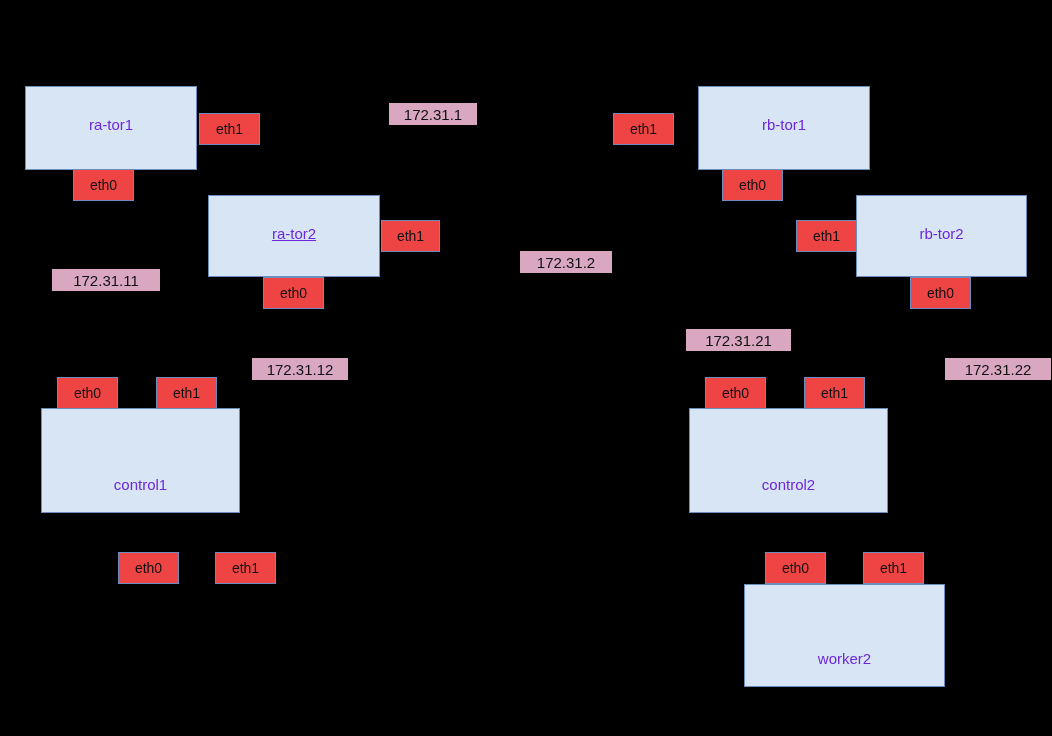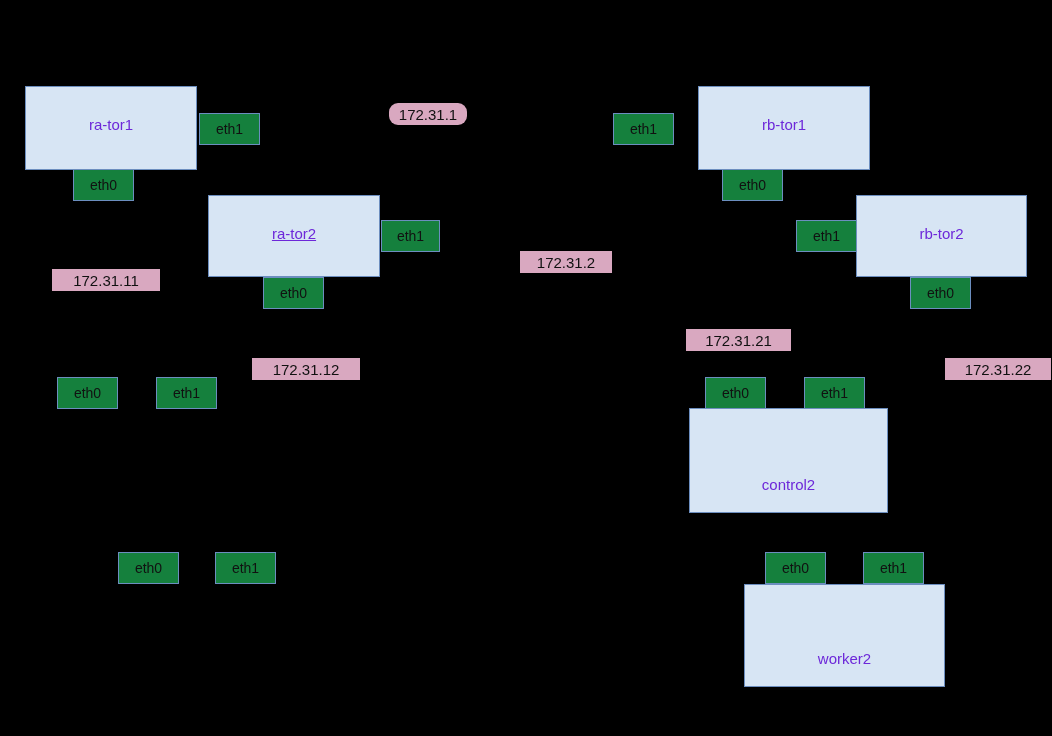--- a/index.html
+++ b/index.html
@@ -40,21 +40,21 @@
     padding-top: 30px;
   }
   
   .node.host {
     align-items: flex-end;
     padding-bottom: 20px;
   }
   .port {
     position: absolute;
     box-sizing: border-box;
-    background: #15803d;
+    background: #ef4444;
     border: 1px solid #6c8ebf;
     display: flex;
     align-items: center;
     justify-content: center;
     color: #111111;
     font-size: 14px;
     line-height: 1;
     white-space: nowrap;
   }
   .netlabel {
@@ -80,20 +80,23 @@
     </div>
     <div class="node tor" style="left: 208px; top: 195px; width: 172px; height: 82px; text-decoration: underline;">
       <span class="node-label">ra-tor2</span>
     </div>
     <div class="node tor" style="left: 674px; top: 86px; width: 172px; height: 84px; margin-left: 24px;">
       <span class="node-label">rb-tor1</span>
     </div>
     <div class="node tor" style="left: 856px; top: 195px; width: 171px; height: 82px;">
       <span class="node-label">rb-tor2</span>
     </div>
+    <div class="node host" style="left: 41px; top: 408px; width: 199px; height: 105px;">
+      <span class="node-label">control1</span>
+    </div>
     <div class="node host" style="left: 689px; top: 408px; width: 199px; height: 105px;">
       <span class="node-label">control2</span>
     </div>
     <div class="node host" style="left: 744px; top: 584px; width: 201px; height: 103px;">
       <span class="node-label">worker2</span>
     </div>
     <div class="port" style="left: 199px; top: 113px; width: 61px; height: 32px;">eth1</div>
     <div class="port" style="left: 73px; top: 169px; width: 61px; height: 32px;">eth0</div>
     <div class="port" style="left: 381px; top: 220px; width: 59px; height: 32px;">eth1</div>
     <div class="port" style="left: 263px; top: 277px; width: 61px; height: 32px;">eth0</div>
@@ -102,19 +105,19 @@
     <div class="port" style="left: 796px; top: 220px; width: 61px; height: 32px;">eth1</div>
     <div class="port" style="left: 910px; top: 277px; width: 61px; height: 32px;">eth0</div>
     <div class="port" style="left: 57px; top: 377px; width: 61px; height: 32px;">eth0</div>
     <div class="port" style="left: 156px; top: 377px; width: 61px; height: 32px;">eth1</div>
     <div class="port" style="left: 705px; top: 377px; width: 61px; height: 32px;">eth0</div>
     <div class="port" style="left: 804px; top: 377px; width: 61px; height: 32px;">eth1</div>
     <div class="port" style="left: 118px; top: 552px; width: 61px; height: 32px;">eth0</div>
     <div class="port" style="left: 215px; top: 552px; width: 61px; height: 32px;">eth1</div>
     <div class="port" style="left: 765px; top: 552px; width: 61px; height: 32px;">eth0</div>
     <div class="port" style="left: 863px; top: 552px; width: 61px; height: 32px;">eth1</div>
-    <div class="netlabel" style="left: 389px; top: 103px; width: 78px; height: 22px; border-radius: 9px;">172.31.1</div>
+    <div class="netlabel" style="left: 389px; top: 103px; width: 88px; height: 22px;">172.31.1</div>
     <div class="netlabel" style="left: 520px; top: 207px; width: 92px; height: 22px; margin-top: 44px;">172.31.2</div>
     <div class="netlabel" style="left: 52px; top: 269px; width: 108px; height: 22px;">172.31.11</div>
-    <div class="netlabel" style="left: 252px; top: 358px; width: 108px; height: 22px;">172.31.12</div>
+    <div class="netlabel" style="left: 252px; top: 358px; width: 96px; height: 22px;">172.31.12</div>
     <div class="netlabel" style="left: 686px; top: 281px; width: 105px; height: 22px; margin-top: 48px;">172.31.21</div>
     <div class="netlabel" style="left: 910px; top: 358px; width: 106px; height: 22px; margin-left: 35px;">172.31.22</div>
   </div>
 
 </body></html>

